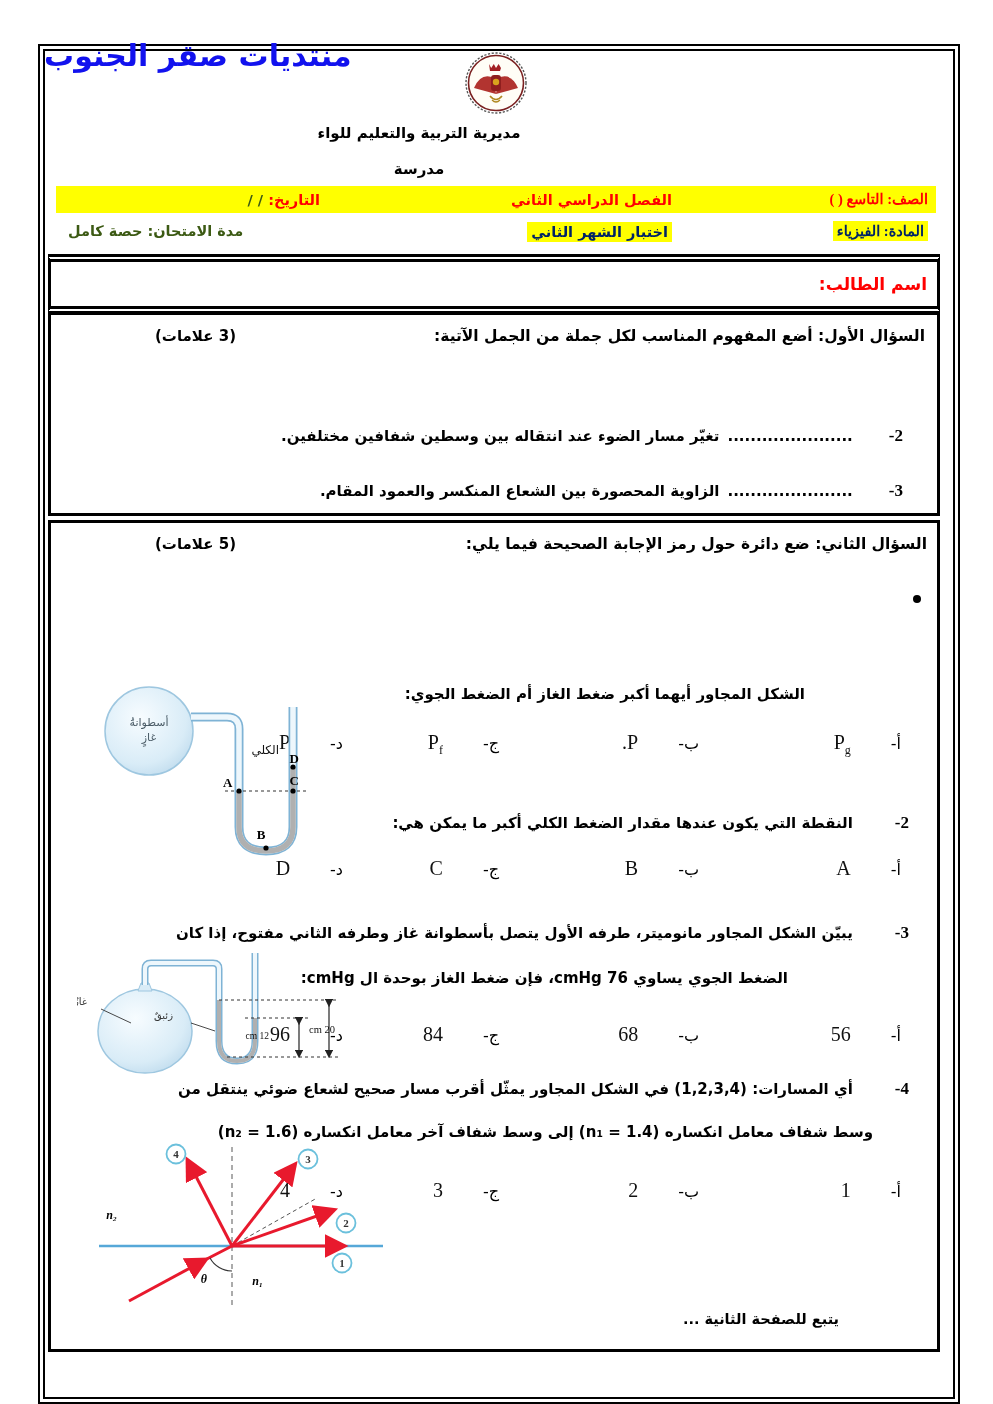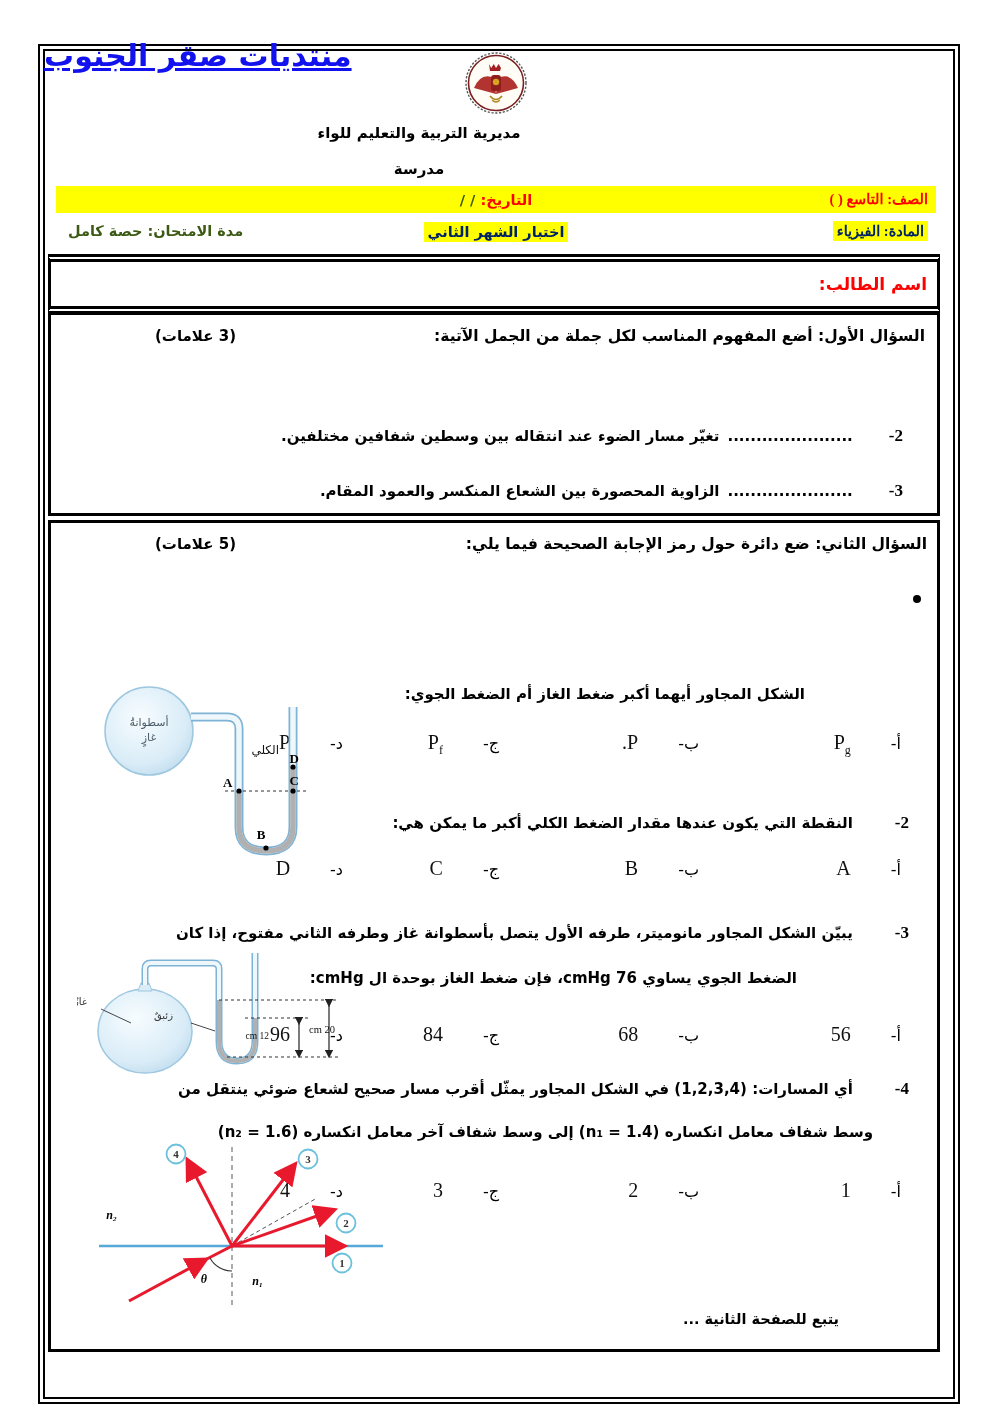--- a/index.html
+++ b/index.html
@@ -2,33 +2,33 @@
 <html lang="ar"><head>
 <meta charset="utf-8">
 <style>
   html,body{margin:0;padding:0;}
   body{width:993px;height:1404px;background:#ffffff;position:relative;overflow:hidden;
        font-family:"DejaVu Sans",sans-serif;}
   
   .frame{position:absolute;left:38px;top:44px;width:908px;height:1346px;border:7px double #000;}
   
   .watermark{position:absolute;left:44px;top:38px;font-size:30px;font-weight:bold;color:#1212ee;
-             direction:rtl;z-index:6;letter-spacing:1px;text-decoration:underline;}
+             direction:rtl;z-index:6;letter-spacing:1px;}
   
   .logo{position:absolute;left:452px;top:52px;width:88px;height:66px;}
   .centerline{position:absolute;left:0;width:838px;text-align:center;font-weight:bold;font-size:15px;color:#000;direction:rtl;}
   .ministry{top:124px;}
   .school{top:160px;}
   
   .info{position:absolute;left:56px;top:186px;width:880px;direction:rtl;}
   .irow{display:grid;grid-template-columns:30% 40% 30%;align-items:center;}
   .irow1{background:#ffff00;height:27px;}
   .irow2{height:30px;margin-top:3px;}
   .cell-r{text-align:right;padding-right:8px;font-family:Liberation Serif, serif;}
-  .cell-c{text-align:center;}
+  .cell-c{text-align:right;}
   .cell-l{text-align:left;padding-left:12px;}
   .red{color:#ff0000;font-weight:bold;font-size:14.5px;}
   .navy{color:#002366;font-weight:bold;font-size:14.5px;}
   .green{color:#3c5a14;font-weight:bold;font-size:14.5px;}
   .hl{background:#ffff00;padding:2px 4px;}
   
   .student{position:absolute;left:48px;top:254px;width:892px;height:60px;box-sizing:border-box;
            border-left:3px solid #000;border-right:3px solid #000;
            border-top:8px double #000;border-bottom:8px double #000;
            display:flex;align-items:center;direction:rtl;padding-right:10px;}
@@ -76,20 +76,21 @@
   <path d="M38,44 q6,7 12,0" stroke="#b08820" stroke-width="1.6" fill="none"></path>
   <path d="M40,48 q4,4 8,0" stroke="#b08820" stroke-width="1.2" fill="none"></path>
 </svg>
 
 <div class="centerline ministry">مديرية التربية والتعليم للواء</div>
 <div class="centerline school">مدرسة</div>
 
 <div class="info">
   <div class="irow irow1">
     <div class="cell-r red">الصف: التاسع (    )</div>
+    <div class="cell-c red">الفصل الدراسي الثاني</div>
     <div class="cell-c">
       <span class="red">التاريخ:</span>
       <span class="green">/      /</span>
     </div>
   </div>
   <div class="irow irow2">
     <div class="cell-r">
       <span class="hl navy">المادة: الفيزياء</span>
     </div>
     <div class="cell-c">
@@ -189,21 +190,21 @@
       </div>
     <div class="opt opt-d">
         <span class="olet">د-</span>
         <span class="oval">D</span>
       </div>
   </div>
 
   <div class="qline" style="right:28px;top:400px;">
     <span class="qnum">3-</span><span>يبيّن الشكل المجاور مانوميتر، طرفه الأول يتصل بأسطوانة غاز وطرفه الثاني مفتوح، إذا كان</span>
   </div>
-  <div class="qline indent" style="right:140px;top:446px;">الضغط الجوي يساوي 76 cmHg، فإن ضغط الغاز بوحدة ال cmHg:</div>
+  <div class="qline indent" style="right:149px;top:446px;">الضغط الجوي يساوي 76 cmHg، فإن ضغط الغاز بوحدة ال cmHg:</div>
 
   <svg class="fig" style="left:26px;top:420px;" width="335" height="145" viewBox="0 0 335 145">
     <defs>
       <radialGradient id="sph2" cx="40%" cy="35%" r="75%">
         <stop offset="0%" stop-color="#f7fcff"></stop>
           <stop offset="70%" stop-color="#d9ecf7"></stop>
           <stop offset="100%" stop-color="#bcd9ec"></stop>
       </radialGradient>
       <marker id="dar" markerWidth="7" markerHeight="7" refX="3.5" refY="3.5" orient="auto">
         <path d="M0,0 L7,3.5 L0,7 Z" fill="#222"></path>

